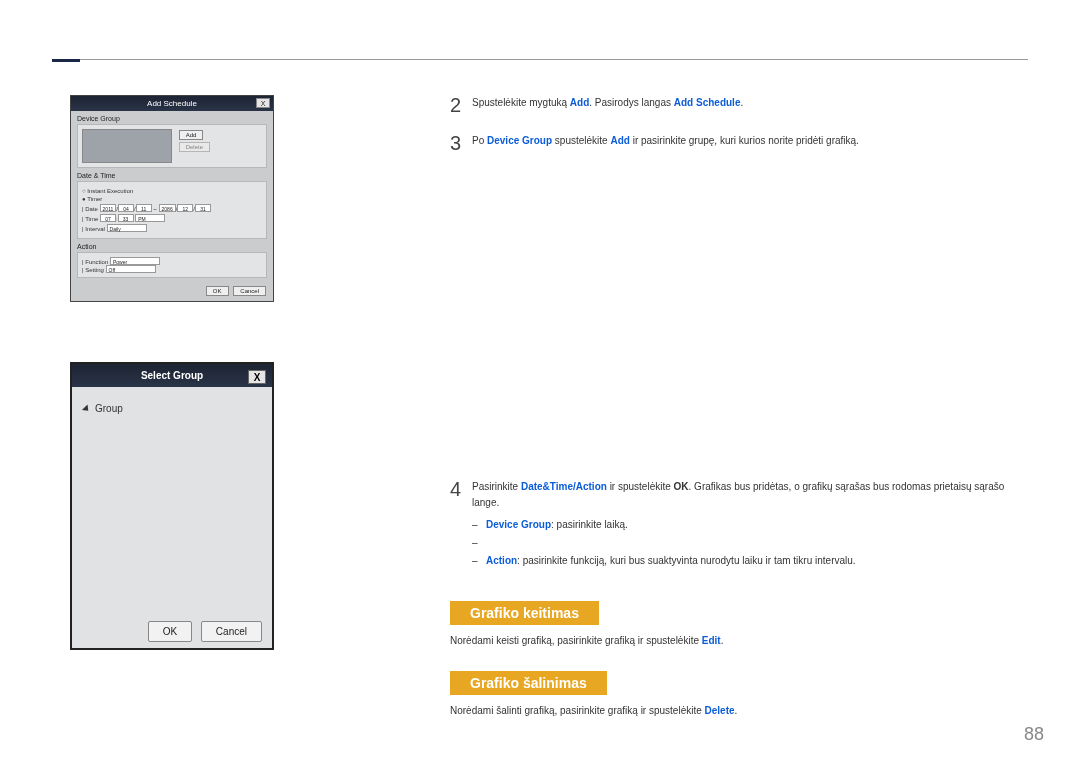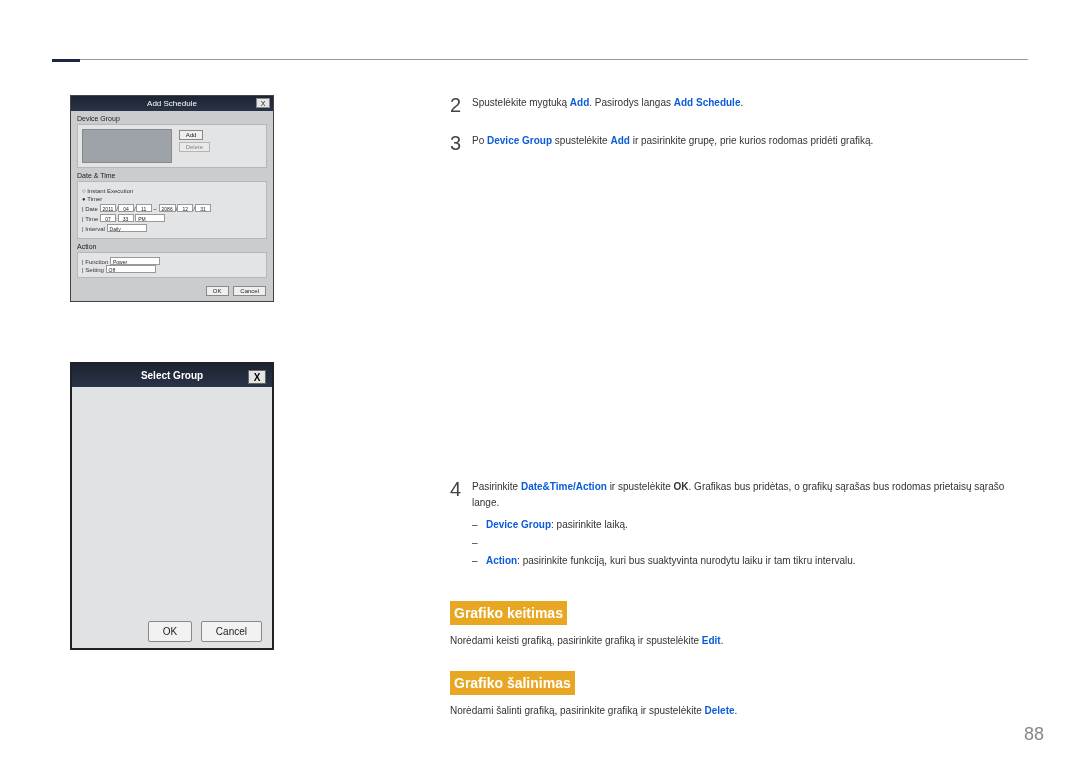--- a/index.html
+++ b/index.html
@@ -223,21 +223,21 @@
     width: 14px;
     flex-shrink: 0;
     text-align: left;
   }
   .heading-yellow {
     display: inline-block;
     background: #e8a723;
     color: #fff;
     font-size: 14px;
     font-weight: bold;
-    padding: 4px 4px;
+    padding: 4px 20px;
     margin-top: 12px;
     margin-bottom: 8px;
   }
   .body-text {
     font-size: 10px;
     line-height: 1.6;
     color: #333;
     margin-bottom: 10px;
   }
   .step-4-block { margin-top: 326px; }
@@ -295,40 +295,43 @@
       <span class="btn-small">OK</span>
       <span class="btn-small">Cancel</span>
     </div>
   </div>
 
   <div class="dialog-b">
     <div class="dialog-header">
       <span>Select Group</span>
     </div>
     <span class="close-btn-b">X</span>
+    <div class="group-tree">
+      <span class="tree-icon"></span><span>Group</span>
+    </div>
     <div class="dialog-footer-b">
       <span class="btn-med">OK</span>
       <span class="btn-med">Cancel</span>
     </div>
   </div>
 </div>
 
 <div class="right-col">
 
   <div class="step-row">
     <div class="step-num">2</div>
     <div class="step-body">
       <span>Spustelėkite mygtuką </span><span class="blue">Add</span><span>. Pasirodys langas </span><span class="blue">Add Schedule</span><span>.</span>
     </div>
   </div>
 
   <div class="step-row">
     <div class="step-num">3</div>
     <div class="step-body">
-      <span>Po </span><span class="blue">Device Group</span><span> spustelėkite </span><span class="blue">Add</span><span> ir pasirinkite grupę, prie kurios rodomas pridėti grafiką.</span>
+      <span>Po </span><span class="blue">Device Group</span><span> spustelėkite </span><span class="blue">Add</span><span> ir pasirinkite grupę, kuri kurios norite pridėti grafiką.</span>
     </div>
   </div>
 
   <div class="step-4-block">
     <div class="step-row">
       <div class="step-num">4</div>
       <div class="step-body">
         <span>Pasirinkite </span><span class="blue">Date&amp;Time/Action</span><span> ir spustelėkite </span><span class="bold">OK</span><span>. Grafikas bus pridėtas, o grafikų sąrašas bus rodomas prietaisų sąrašo lange.</span>
 
         <div class="sub-list">

